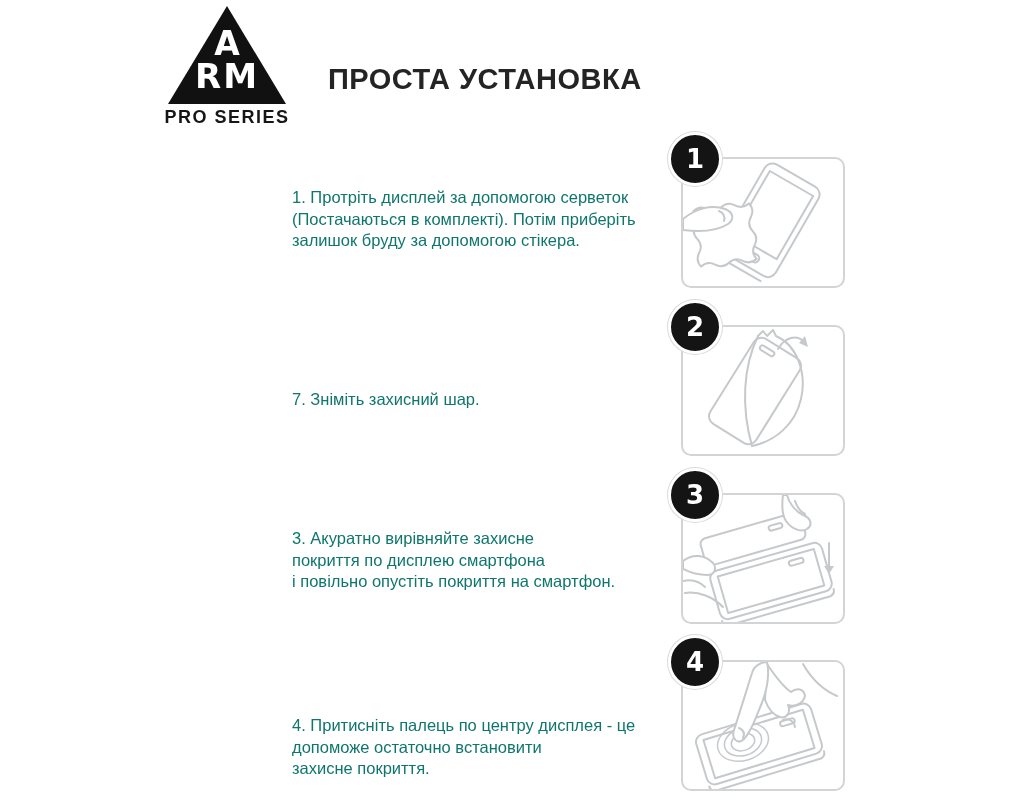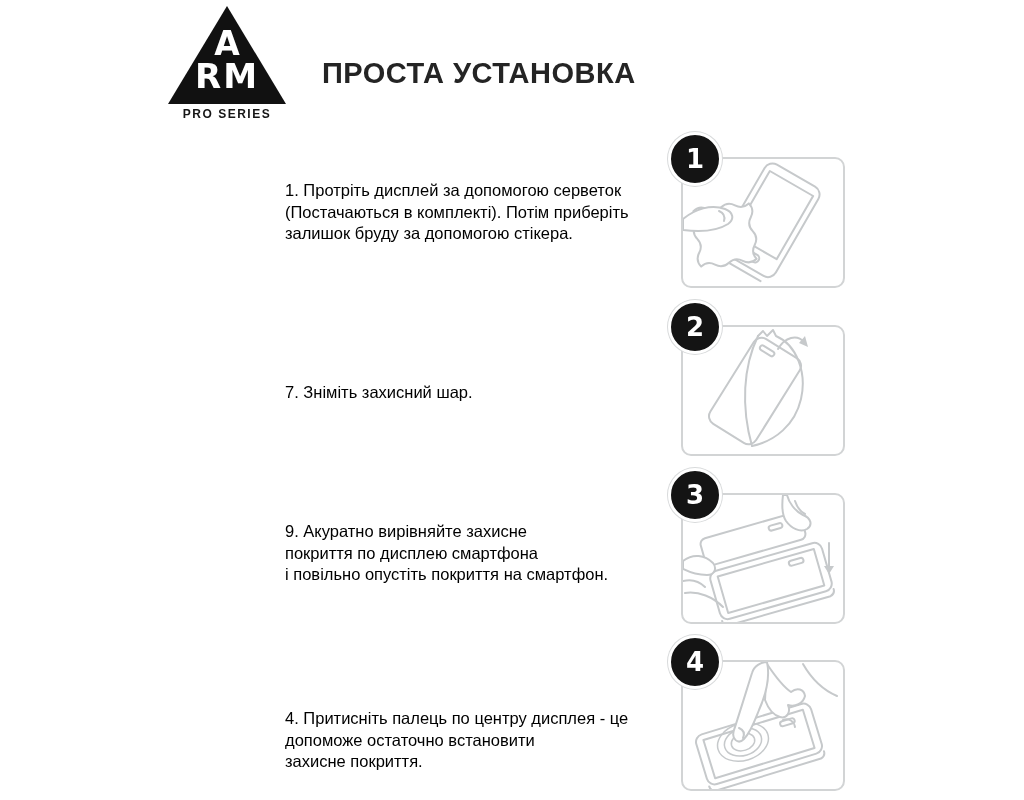--- a/index.html
+++ b/index.html
@@ -18,35 +18,35 @@
     position:absolute; left:0; right:0; top:21px; text-align:center;
     color:#ffffff; font-weight:bold; font-size:33px; line-height:1;
     font-family:"DejaVu Sans", sans-serif;
   }
   .logo-rm {
     position:absolute; left:0; right:0; top:53px; 
     color:#ffffff; font-weight:bold; font-size:34px; line-height:1; letter-spacing:2px;
     font-family:"DejaVu Sans", sans-serif;
   }
   .logo-series {
-    margin-top:3px; color:#161616; font-weight:bold; font-size:12px;
+    margin-top:3px; color:#161616; font-weight:bold; font-size:18px;
     letter-spacing:1.5px; white-space:nowrap;
   }
 
   
   .title {
-    position:absolute; left:318px; top:53px; margin:4px;
+    position:absolute; left:318px; top:53px; margin:10px;
     font-size:29px; font-weight:800; letter-spacing:0.5px; color:#242424;
     font-family:"Liberation Sans", sans-serif; white-space:nowrap;
   }
 
   
   .step-text {
-    position:absolute; left:285px; width:390px; margin:0;
-    font-size:16.5px; line-height:21.5px; color:#000000; white-space:pre-line;
+    position:absolute; left:285px; width:390px; margin:7px;
+    font-size:16.5px; line-height:21.5px; color:#0f766e; white-space:pre-line;
   }
   .step1-text { top:180px; }
   .step2-text { top:382px; }
   .step3-text { top:521px; }
   .step4-text { top:708px; }
 
   
   .illu {
     position:absolute; left:681px; width:164px; height:131px;
     border:2px solid #d2d4d5; border-radius:10px; background:#ffffff;
@@ -84,21 +84,21 @@
     </div>
     <div class="logo-series">PRO SERIES</div>
   </div>
 
   <h1 class="title">ПРОСТА УСТАНОВКА</h1>
 
   <p class="step-text step1-text">1. Протріть дисплей за допомогою серветок
 (Постачаються в комплекті). Потім приберіть
 залишок бруду за допомогою стікера.</p>
   <p class="step-text step2-text">7. Зніміть захисний шар.</p>
-  <p class="step-text step3-text">9. Акуратно вирівняйте захисне
+  <p class="step-text step3-text">3. Акуратно вирівняйте захисне
 покриття по дисплею смартфона
 і повільно опустіть покриття на смартфон.</p>
   <p class="step-text step4-text">4. Притисніть палець по центру дисплея - це
 допоможе остаточно встановити
 захисне покриття.</p>
 
   <div class="illu illu1">
     <svg width="160" height="127" viewBox="0 0 160 127">
       <g stroke="#c6c9cb" stroke-width="2" fill="none" stroke-linecap="round" stroke-linejoin="round">
         <g transform="translate(88,60) rotate(30)">

